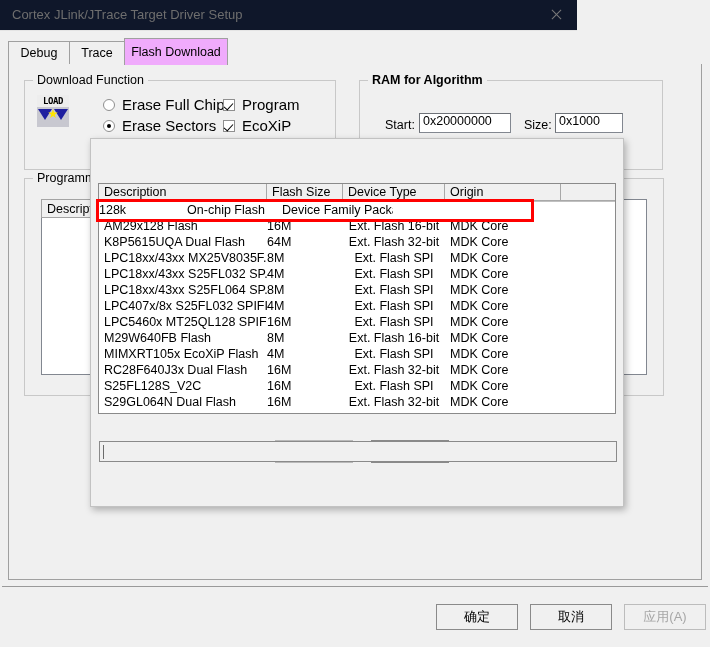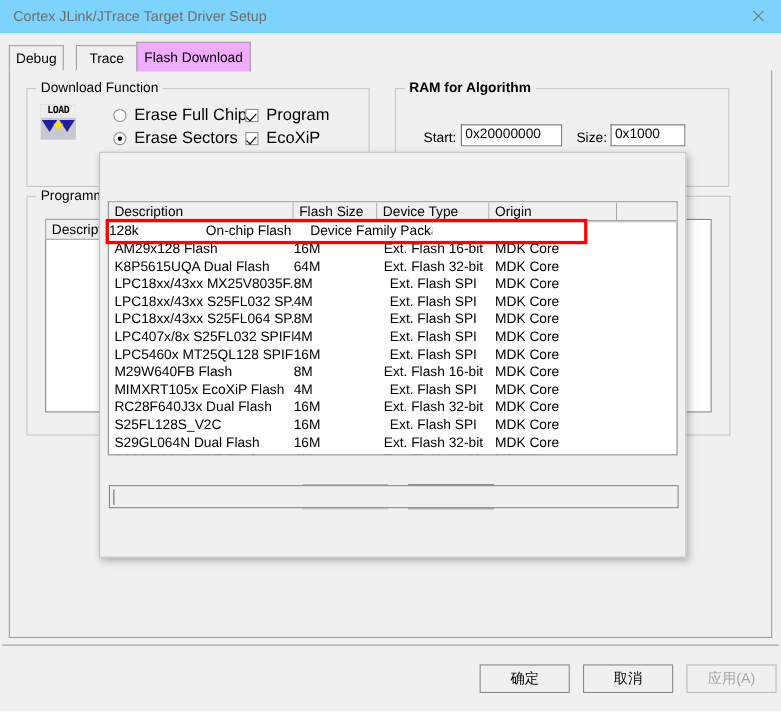--- a/index.html
+++ b/index.html
@@ -18,22 +18,22 @@
     width: 710px;
     height: 647px;
     background: #f0f0f0;
     overflow: hidden;
   }
 
   
   .titlebar {
     position: absolute;
     left: 0; top: 0;
-    width: 710px; height: 30px;
-    background: #7dd3fc;
+    width: 577px; height: 30px;
+    background: #0f172a;
     border-bottom: 1px solid #e4e4e4;
   }
   .titlebar-text {
     position: absolute;
     left: 12px; top: 7px;
     font-size: 13px;
     color: #6e6e6e;
     white-space: nowrap;
   }
   .titlebar-close {
@@ -378,21 +378,21 @@
 <div id="app">
 
   <div class="titlebar">
     <div class="titlebar-text">Cortex JLink/JTrace Target Driver Setup</div>
     <div class="titlebar-close">
       <span class="x-glyph"></span>
     </div>
   </div>
 
   <div class="tabstrip">
-    <div class="tab" style="left:0px;width:50px;">
+    <div class="tab" style="left:0px;width:62px;">
       <span>Debug</span>
     </div>
     <div class="tab" style="left:61px;width:56px;">
       <span>Trace</span>
     </div>
     <div class="tab active" style="left:116px;width:104px;">
       <span>Flash Download</span>
     </div>
   </div>
 

